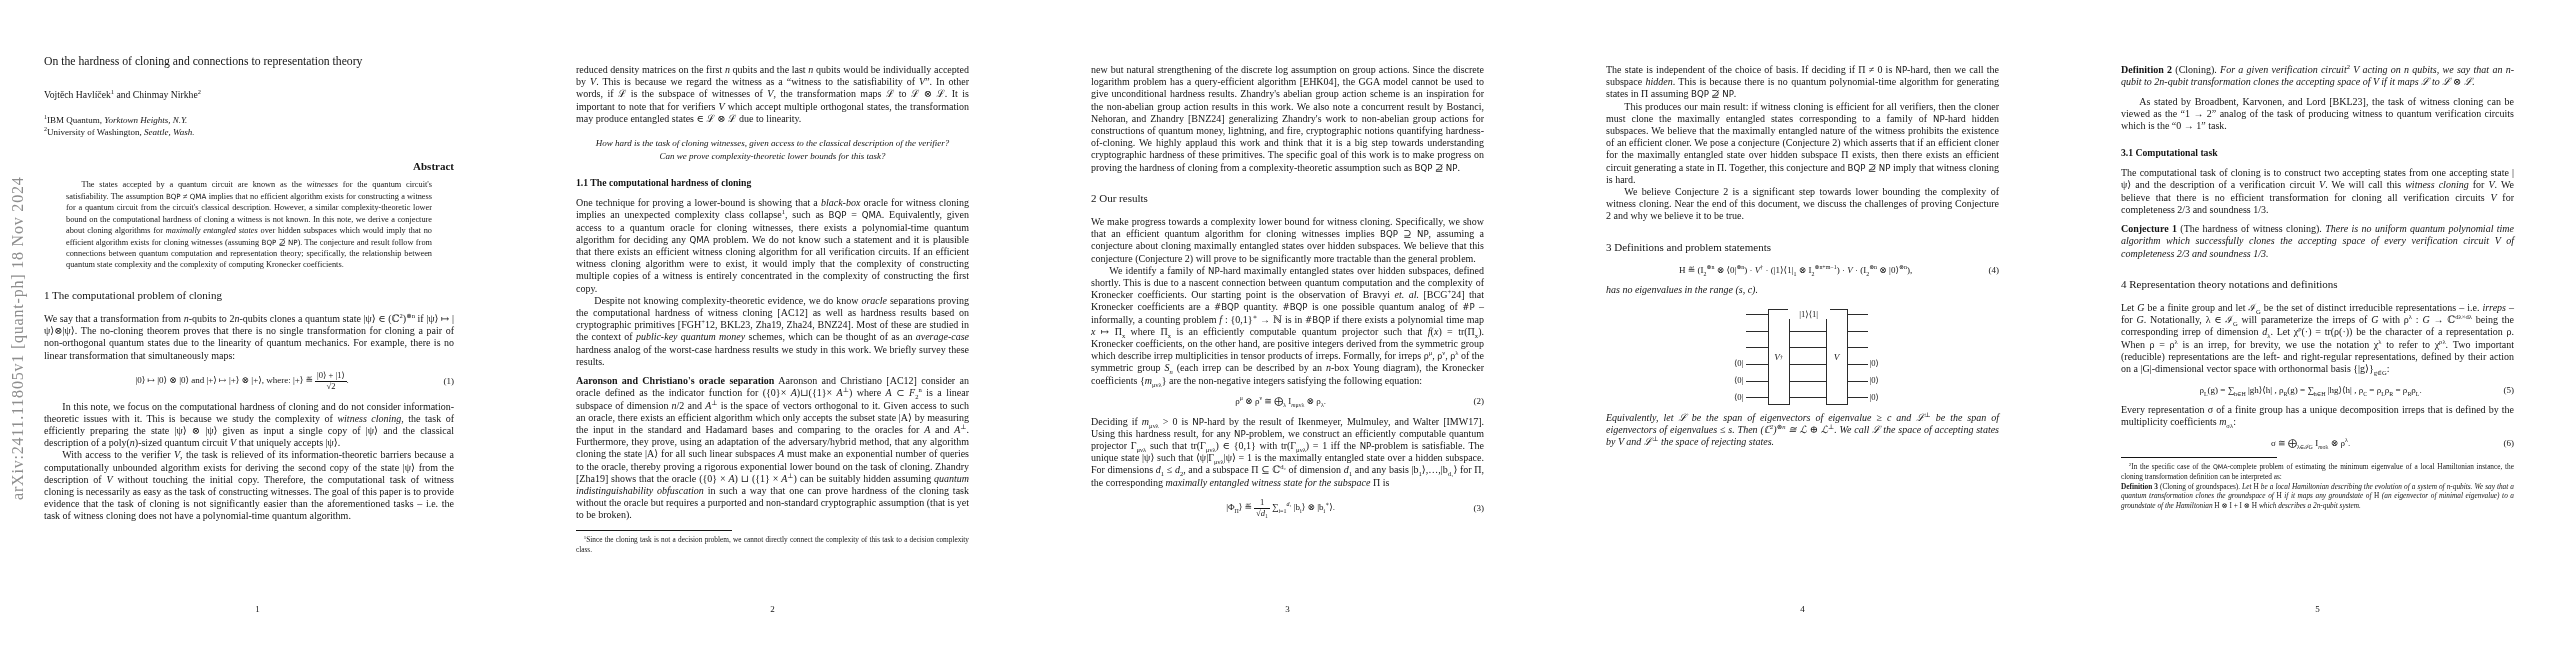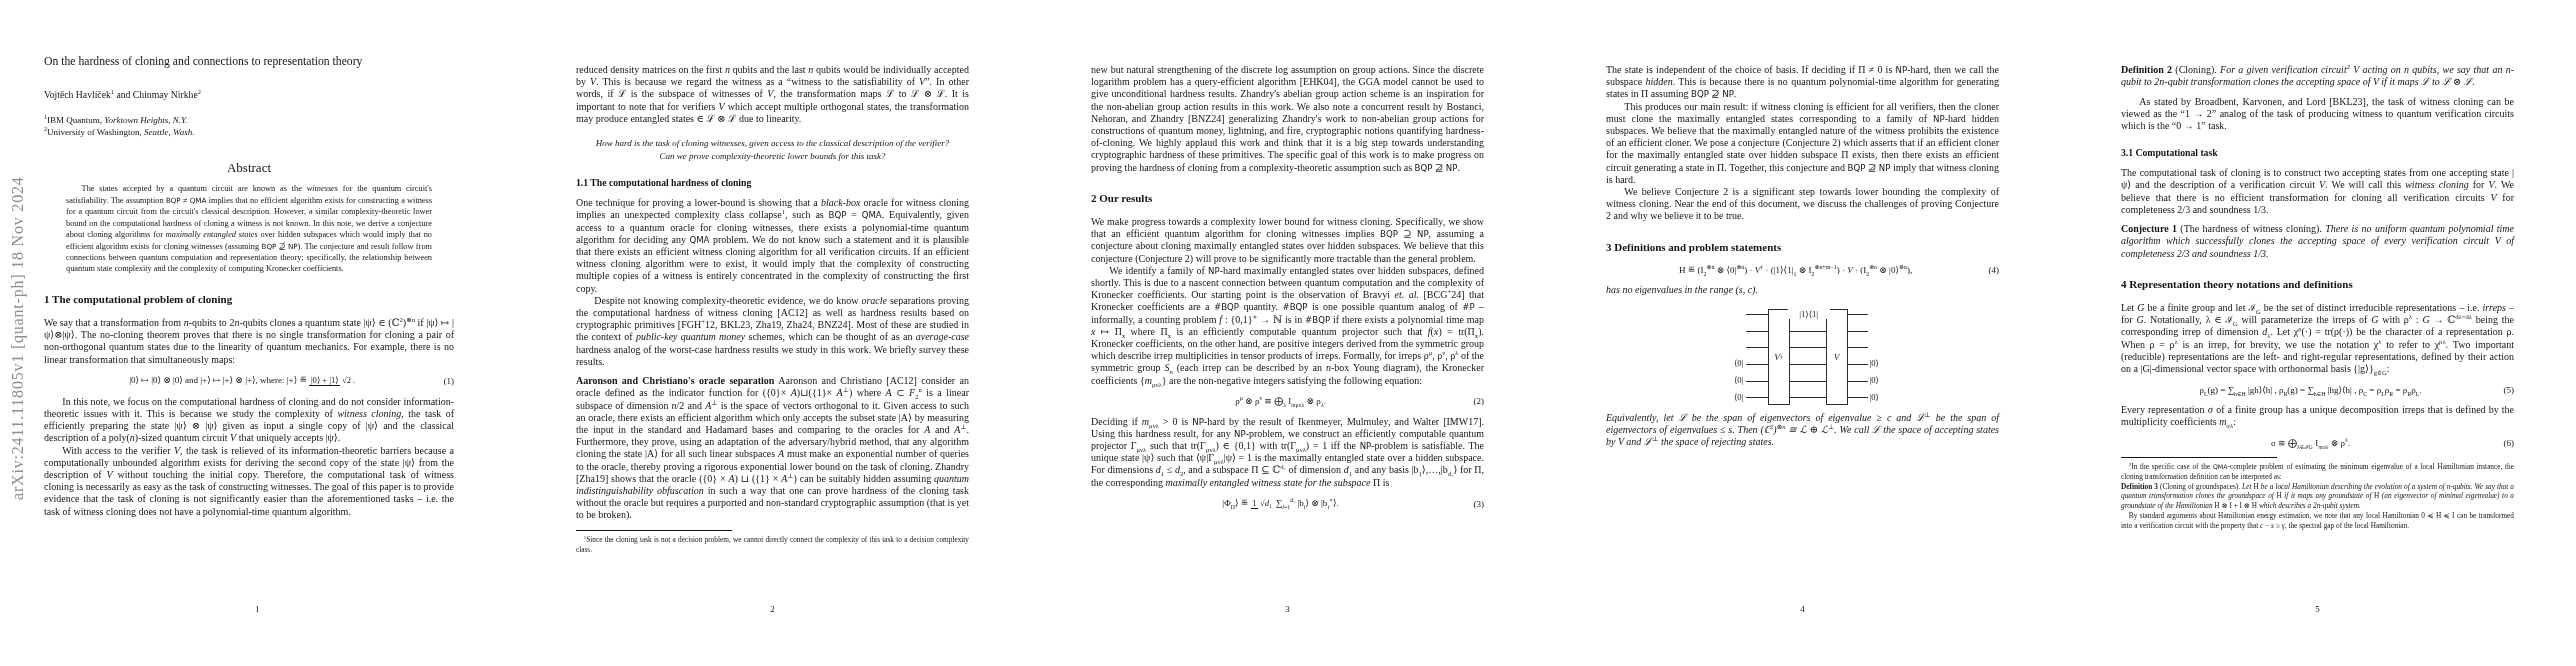--- a/index.html
+++ b/index.html
@@ -7,41 +7,41 @@
           font-family:"Liberation Serif","DejaVu Serif",serif;color:#141414;overflow:hidden;}
   .page{position:relative;width:515px;height:667px;flex:0 0 515px;overflow:hidden;}
   .content{margin:0 61px;}
   .page.first .content{padding-top:54px;margin-left:44px;}
   .page:not(.first) .content{padding-top:64px;}
 
   .title{font-size:11.7px;line-height:15px;}
   .authors{font-size:9.7px;margin-top:20px;}
   .affil{font-size:9px;margin-top:2.8px;}
   .affil.gap{margin-top:14.5px;}
-  .absh{font-size:13px;font-weight:normal;text-align:center;margin-top:23px;}
+  .absh{font-size:11px;font-weight:bold;text-align:right;margin-top:23px;}
   .absp{font-size:8.3px;line-height:11.4px;margin:7.2px 22px 0 22px;text-align:justify;text-indent:15.6px;}
 
-  .sec{font-size:11px;font-weight:bold;margin:18px 0 12.2px 0;}
+  .sec{font-size:11px;font-weight:normal;margin:18px 0 12.2px 0;}
   .subsec{font-size:9.7px;font-weight:bold;margin:14.5px 0 9.4px 0;}
 
   .para{font-size:10px;line-height:12.2px;text-align:justify;}
   .para.ind{text-indent:18.3px;}
   .para.vsp{margin-top:7.2px;}
   .para.it{font-style:italic;}
 
   .quote{font-style:italic;text-align:center;font-size:9px;line-height:12.8px;margin:11.7px 14.5px;}
 
   .eq{display:flex;align-items:center;margin:9.4px 0;font-size:9px;}
   .eqc{flex:1;text-align:center;}
   .eqtag{margin-left:3.3px;}
 
   sup{font-size:66%;line-height:0;}
   sub{font-size:66%;line-height:0;}
   .sf{font-family:"DejaVu Sans","Liberation Sans",sans-serif;font-size:0.86em;}
-  .frac{display:inline-flex;flex-direction:row;vertical-align:middle;text-align:center;line-height:1.12;font-size:0.95em;}
+  .frac{display:inline-flex;flex-direction:column;vertical-align:middle;text-align:center;line-height:1.12;font-size:0.95em;}
   .frac .fn{border-bottom:0.6px solid #141414;padding:0 1.7px;}
   .frac .fd{padding:0 1.7px;}
 
   .circ{position:relative;width:172px;height:104px;margin:7.8px auto 3.3px auto;}
   .cwire{position:absolute;height:0.9px;background:#2b2b2b;}
   .cbox{position:absolute;border:0.9px solid #2b2b2b;background:#fff;display:flex;align-items:center;justify-content:center;
         font-size:9.2px;font-style:italic;}
   .clab{position:absolute;font-size:8.6px;}
   .cproj{position:absolute;font-size:8.6px;background:#fff;padding:0 2.2px;text-align:center;font-family:Liberation Serif, serif;}
 
@@ -178,19 +178,18 @@
         </div>
         <div class="para">Every representation σ of a finite group has a unique decomposition irreps that is defined by the multiplicity coefficients <i>m</i><sub>σλ</sub>:</div>
         <div class="eq">
           <span class="eqc">σ ≅ ⨁<sub>λ∈ℐG</sub> I<sub><i>m</i>σλ</sub> ⊗ ρ<sup>λ</sup>.</span>
           <span class="eqtag">(6)</span>
         </div>
         <div class="fnblock">
           <div class="fnrule"></div>
           <div class="fnp ind"><sup>2</sup>In the specific case of the <span class="sf">QMA</span>-complete problem of estimating the minimum eigenvalue of a local Hamiltonian instance, the cloning transformation definition can be interpreted as:</div>
           <div class="fnp vsp"><b>Definition 3</b> (Cloning of groundspaces). <i>Let</i> H <i>be a local Hamiltonian describing the evolution of a system of n-qubits. We say that a quantum transformation clones the groundspace of</i> H <i>if it maps any groundstate of</i> H <i>(an eigenvector of minimal eigenvalue) to a groundstate of the Hamiltonian</i> H ⊗ I + I ⊗ H <i>which describes a 2n-qubit system.</i></div>
-          <div class="fnp ind vsp">By standard arguments about Hamiltonian energy estimation, we note that any local Hamiltonian 0 ≼ H ≼ I can be transformed into a verification circuit with the property that <i>c</i> − <i>s</i> ≥ γ, the spectral gap of the local Hamiltonian.</div>
         </div>
       </div>
       <div class="pagenum">5</div>
     </div>
 </div>
 
 
 </body></html>

